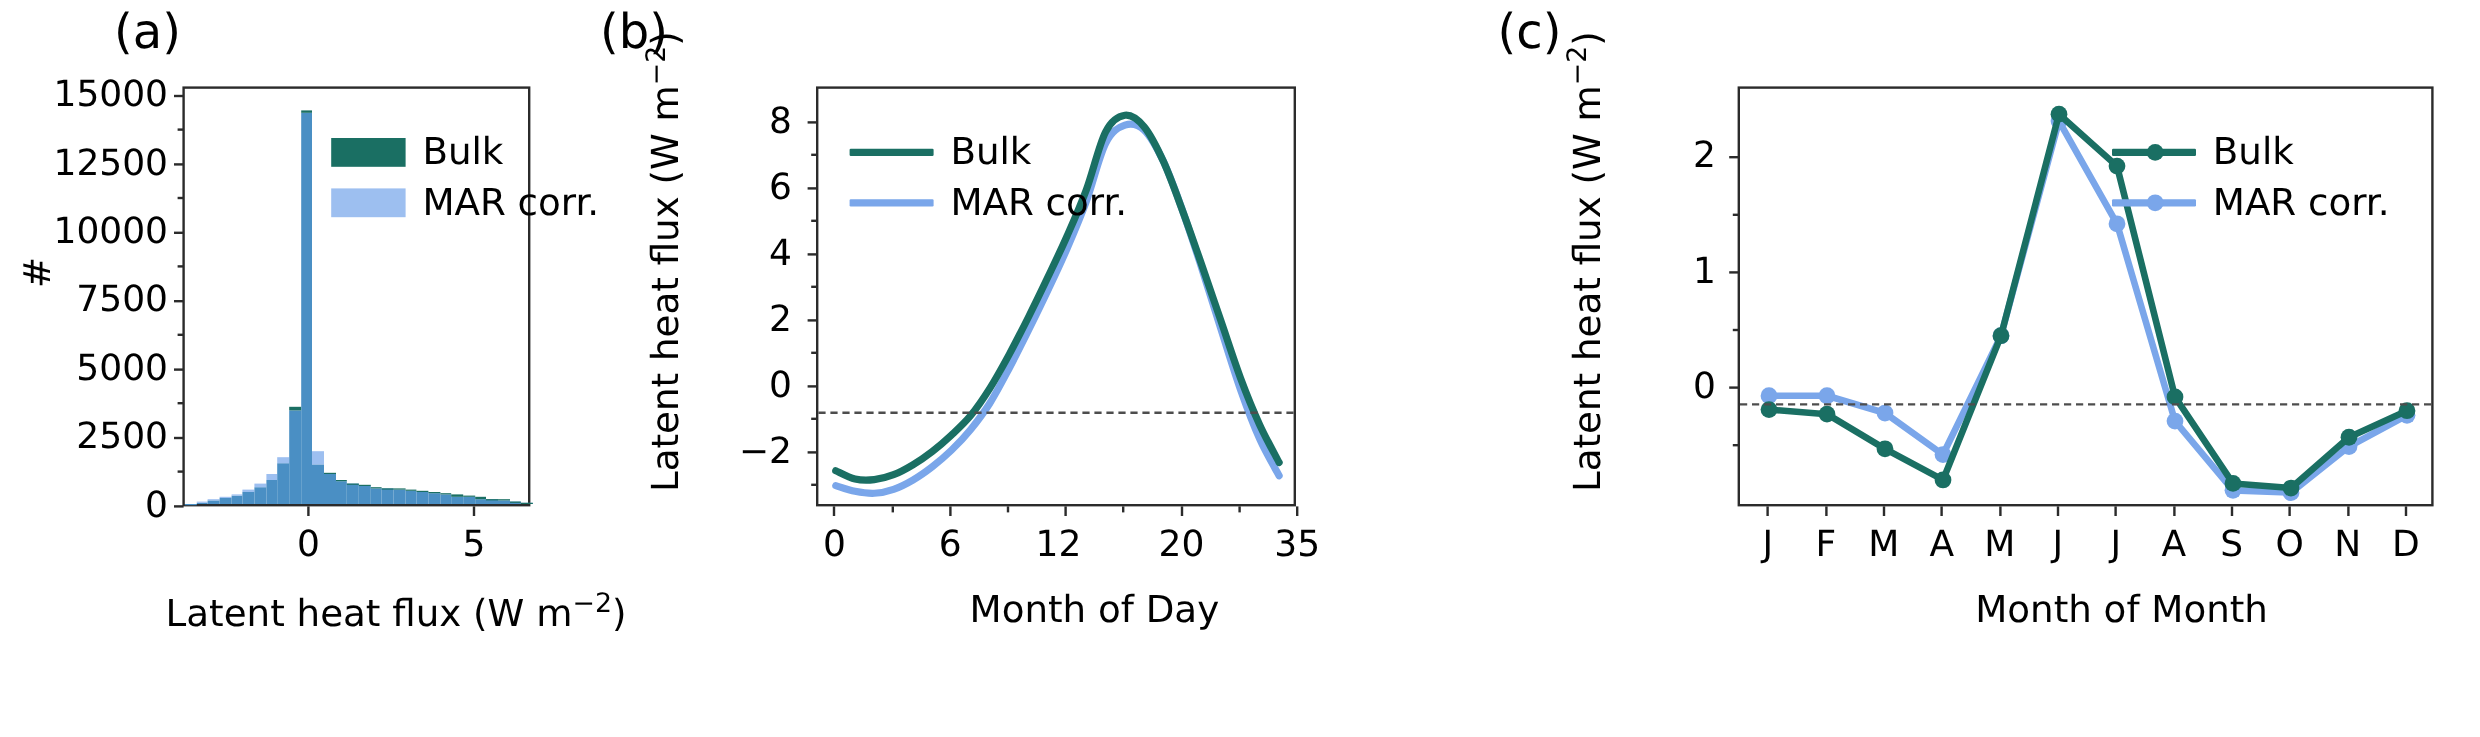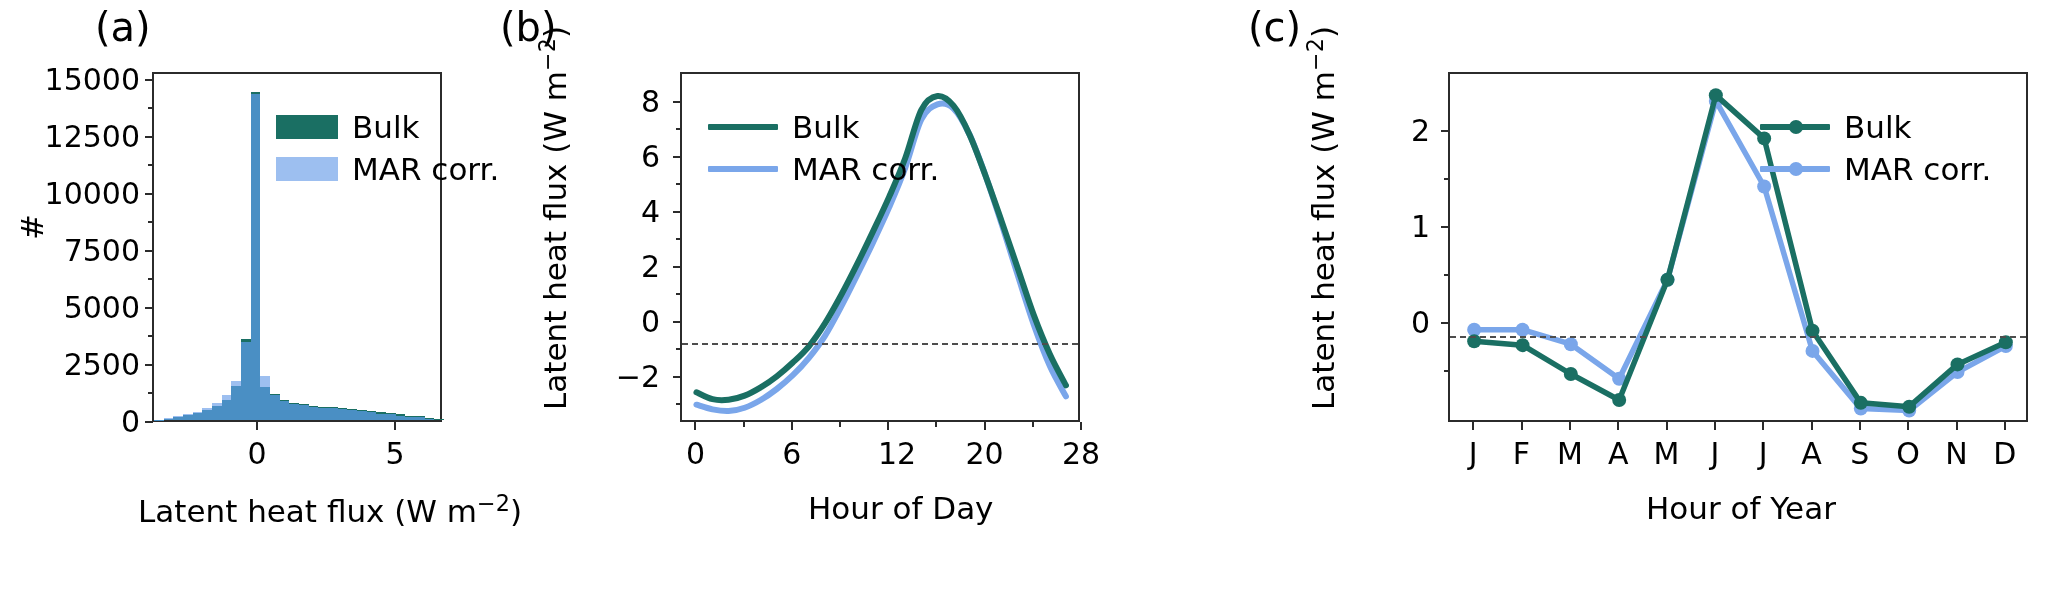--- a/index.html
+++ b/index.html
@@ -223,30 +223,30 @@
     <div class="tickmark minor ytickmark" style="left:186px;top:403px;"></div>
 
     <div id="b-xticks">
         <div class="tickmark xtickmark" style="left: 204.458px; top: 422px;"></div>
         <div class="tick-label xtick-label" style="left: 205.458px; top: 436px;">0</div>
         <div class="tickmark minor xtickmark" style="left: 252.651px; top: 422px;"></div>
         <div class="tickmark xtickmark" style="left: 300.843px; top: 422px;"></div>
         <div class="tick-label xtick-label" style="left: 301.843px; top: 436px;">6</div>
         <div class="tickmark minor xtickmark" style="left: 349.036px; top: 422px;"></div>
         <div class="tickmark xtickmark" style="left: 397.229px; top: 422px;"></div>
-        <div class="tick-label xtick-label" style="left: 407px; top: 436px;">12</div>
+        <div class="tick-label xtick-label" style="left: 392px; top: 436px;">12</div>
         <div class="tickmark minor xtickmark" style="left: 445.422px; top: 422px;"></div>
         <div class="tickmark xtickmark" style="left: 493.614px; top: 422px;"></div>
         <div class="tick-label xtick-label" style="left: 494.614px; top: 436px;">20</div>
         <div class="tickmark minor xtickmark" style="left: 541.807px; top: 422px;"></div>
         <div class="tickmark xtickmark" style="left: 590px; top: 422px;"></div>
-        <div class="tick-label xtick-label" style="left: 591px; top: 436px;">28</div>
-      </div>
-
-    <div class="axis-title" style="left:318px;top:490px;">Hour of Day</div>
+        <div class="tick-label xtick-label" style="left: 591px; top: 436px;">35</div>
+      </div>
+
+    <div class="axis-title" style="left:318px;top:490px;">Month of Day</div>
 
     <div class="legend" style="left:218px;top:86px;">
       <div class="legend-row">
         <div class="legend-line-wrap">
           <div class="legend-line" style="background:#1a6f63;"></div>
         </div>
         <div class="legend-text">Bulk</div>
       </div>
       <div class="legend-row">
         <div class="legend-line-wrap">
@@ -327,21 +327,21 @@
         <div class="tickmark xtickmark" style="left: 678.833px; top: 422px;"></div>
         <div class="tick-label xtick-label" style="left: 679.833px; top: 436px;">S</div>
         <div class="tickmark xtickmark" style="left: 727.167px; top: 422px;"></div>
         <div class="tick-label xtick-label" style="left: 728.167px; top: 436px;">O</div>
         <div class="tickmark xtickmark" style="left: 775.5px; top: 422px;"></div>
         <div class="tick-label xtick-label" style="left: 776.5px; top: 436px;">N</div>
         <div class="tickmark xtickmark" style="left: 823.833px; top: 422px;"></div>
         <div class="tick-label xtick-label" style="left: 824.833px; top: 436px;">D</div>
       </div>
 
-    <div class="axis-title" style="left:466px;top:490px;">Hour of Year</div>
+    <div class="axis-title" style="left:466px;top:490px;">Month of Month</div>
 
     <div class="legend" style="left:580px;top:86px;">
       <div class="legend-row">
         <div class="legend-line-wrap">
           <div class="legend-line" style="background:#1a6f63;"></div>
           <div class="legend-dot" style="background:#1a6f63;"></div>
         </div>
         <div class="legend-text">Bulk</div>
       </div>
       <div class="legend-row">

